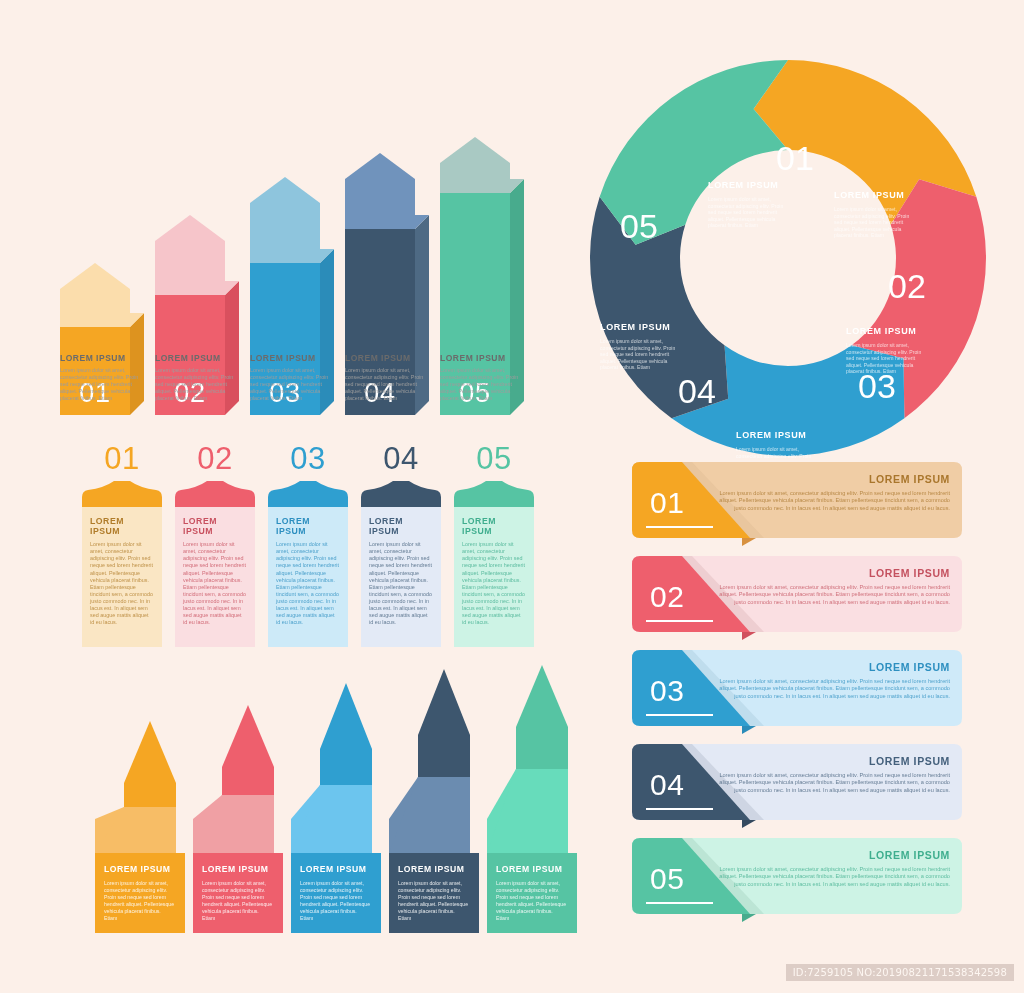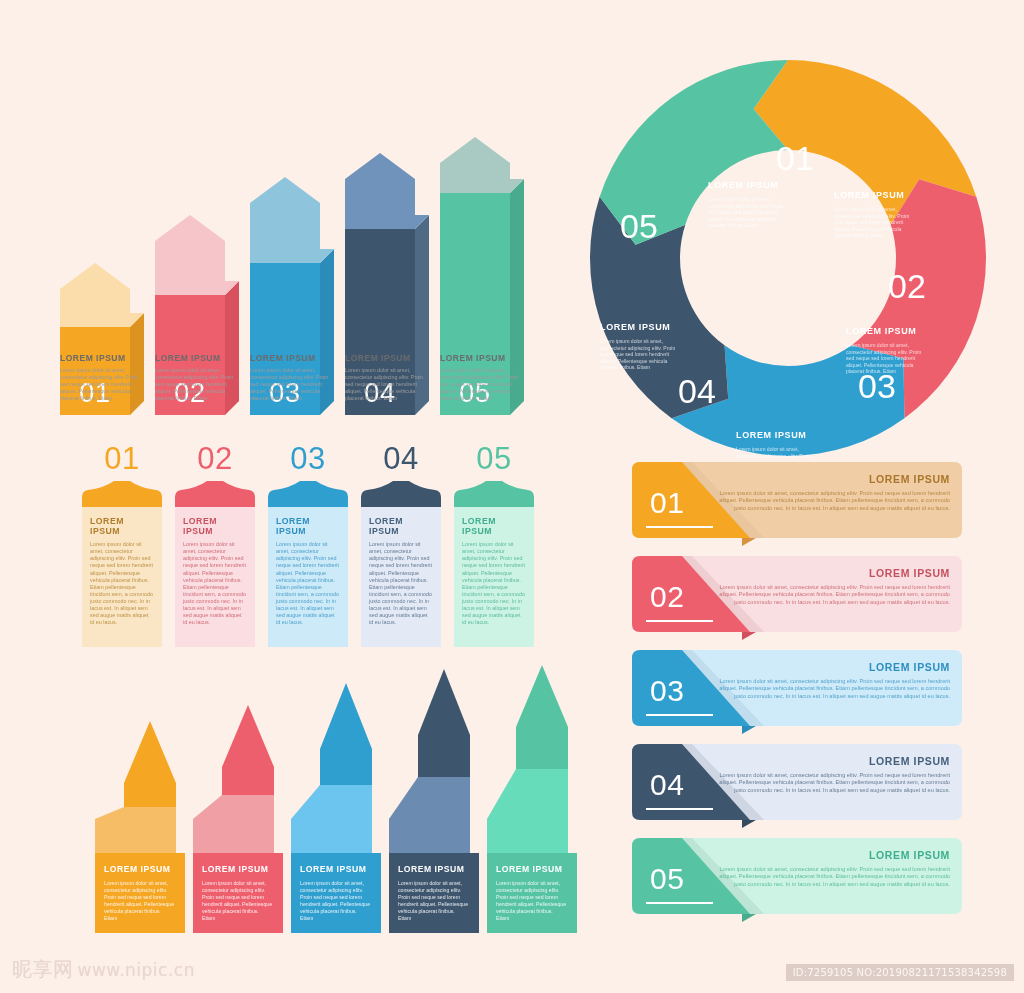--- a/index.html
+++ b/index.html
@@ -382,18 +382,15 @@
         </svg>
         <div class="bn-num">05</div>
         <div class="bn-rule"></div>
         <div class="bn-text">
           <div class="ttl" style="color: rgb(63, 174, 142);">LOREM IPSUM</div>
           <div class="body-txt" style="color: rgb(63, 174, 142); opacity: 0.78;">Lorem ipsum dolor sit amet, consectetur adipiscing elitv. Proin sed neque sed lorem hendrerit aliquet. Pellentesque vehicula placerat finibus. Etiam pellentesque tincidunt sem, a commodo justo commodo nec. In in lacus est. In aliquet sem sed augue mattis aliquet id eu lacus.</div>
         </div>
       </div>
     </div>
 
-  <div id="wm-logo">
-    <span>昵享网</span><span class="url">www.nipic.cn</span>
-  </div>
   <div id="wm-id">ID:7259105 NO:20190821171538342598</div>
 
 </div>
 
 </body></html>

